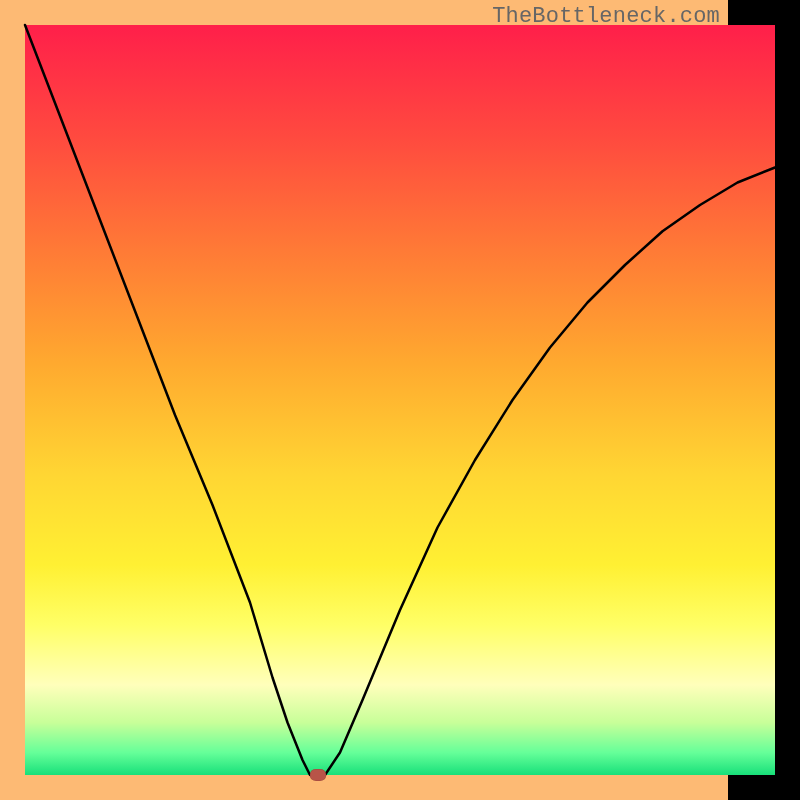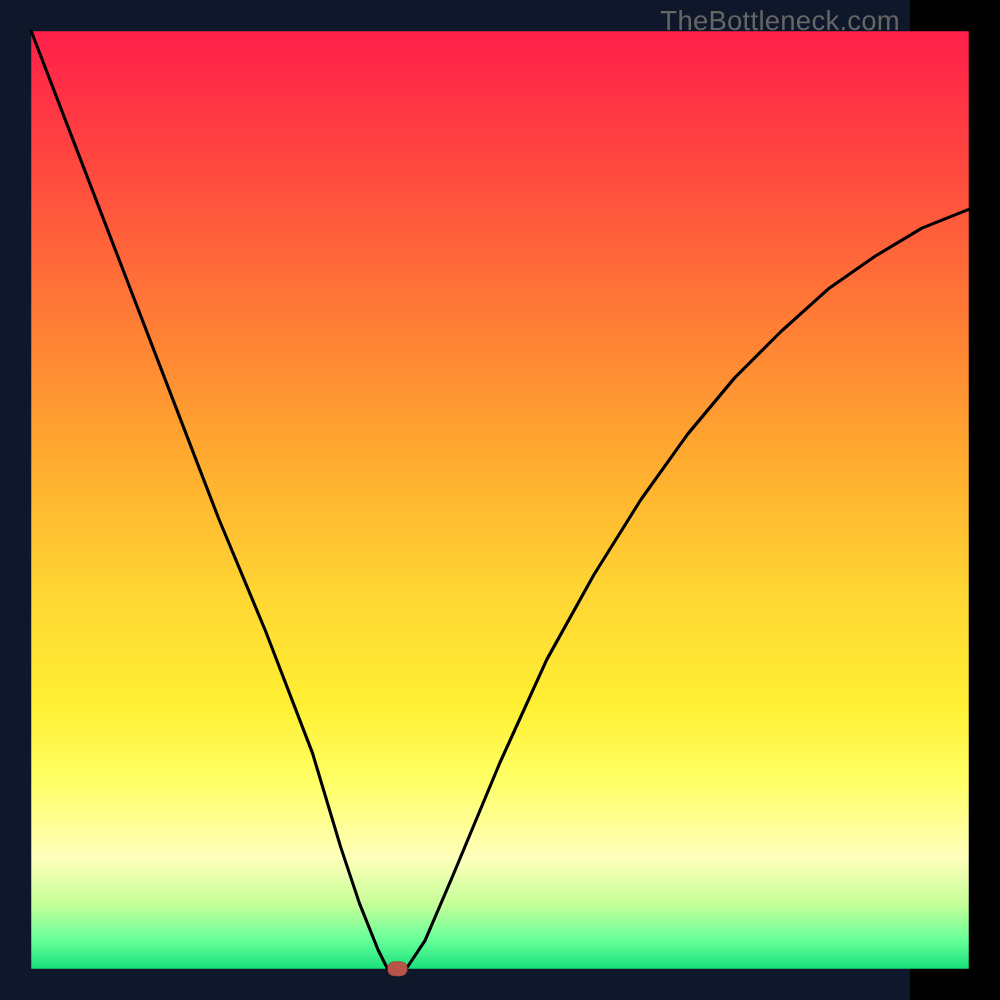--- a/index.html
+++ b/index.html
@@ -8,21 +8,22 @@
     width: 800px;
     height: 800px;
     background: #000;
     font-family: Arial, Helvetica, sans-serif;
     overflow: hidden;
   }
   .frame {
     position: relative;
     width: 728px;
     height: 800px;
-    background: #0f172a;
+    background: #fdba74;
+    font-family: Liberation Mono, monospace;
   }
   .plot-area {
     position: absolute;
     left: 25px;
     top: 25px;
     width: 750px;
     height: 750px;
     background: linear-gradient(
       to bottom,
       #ff1f4a 0%,

